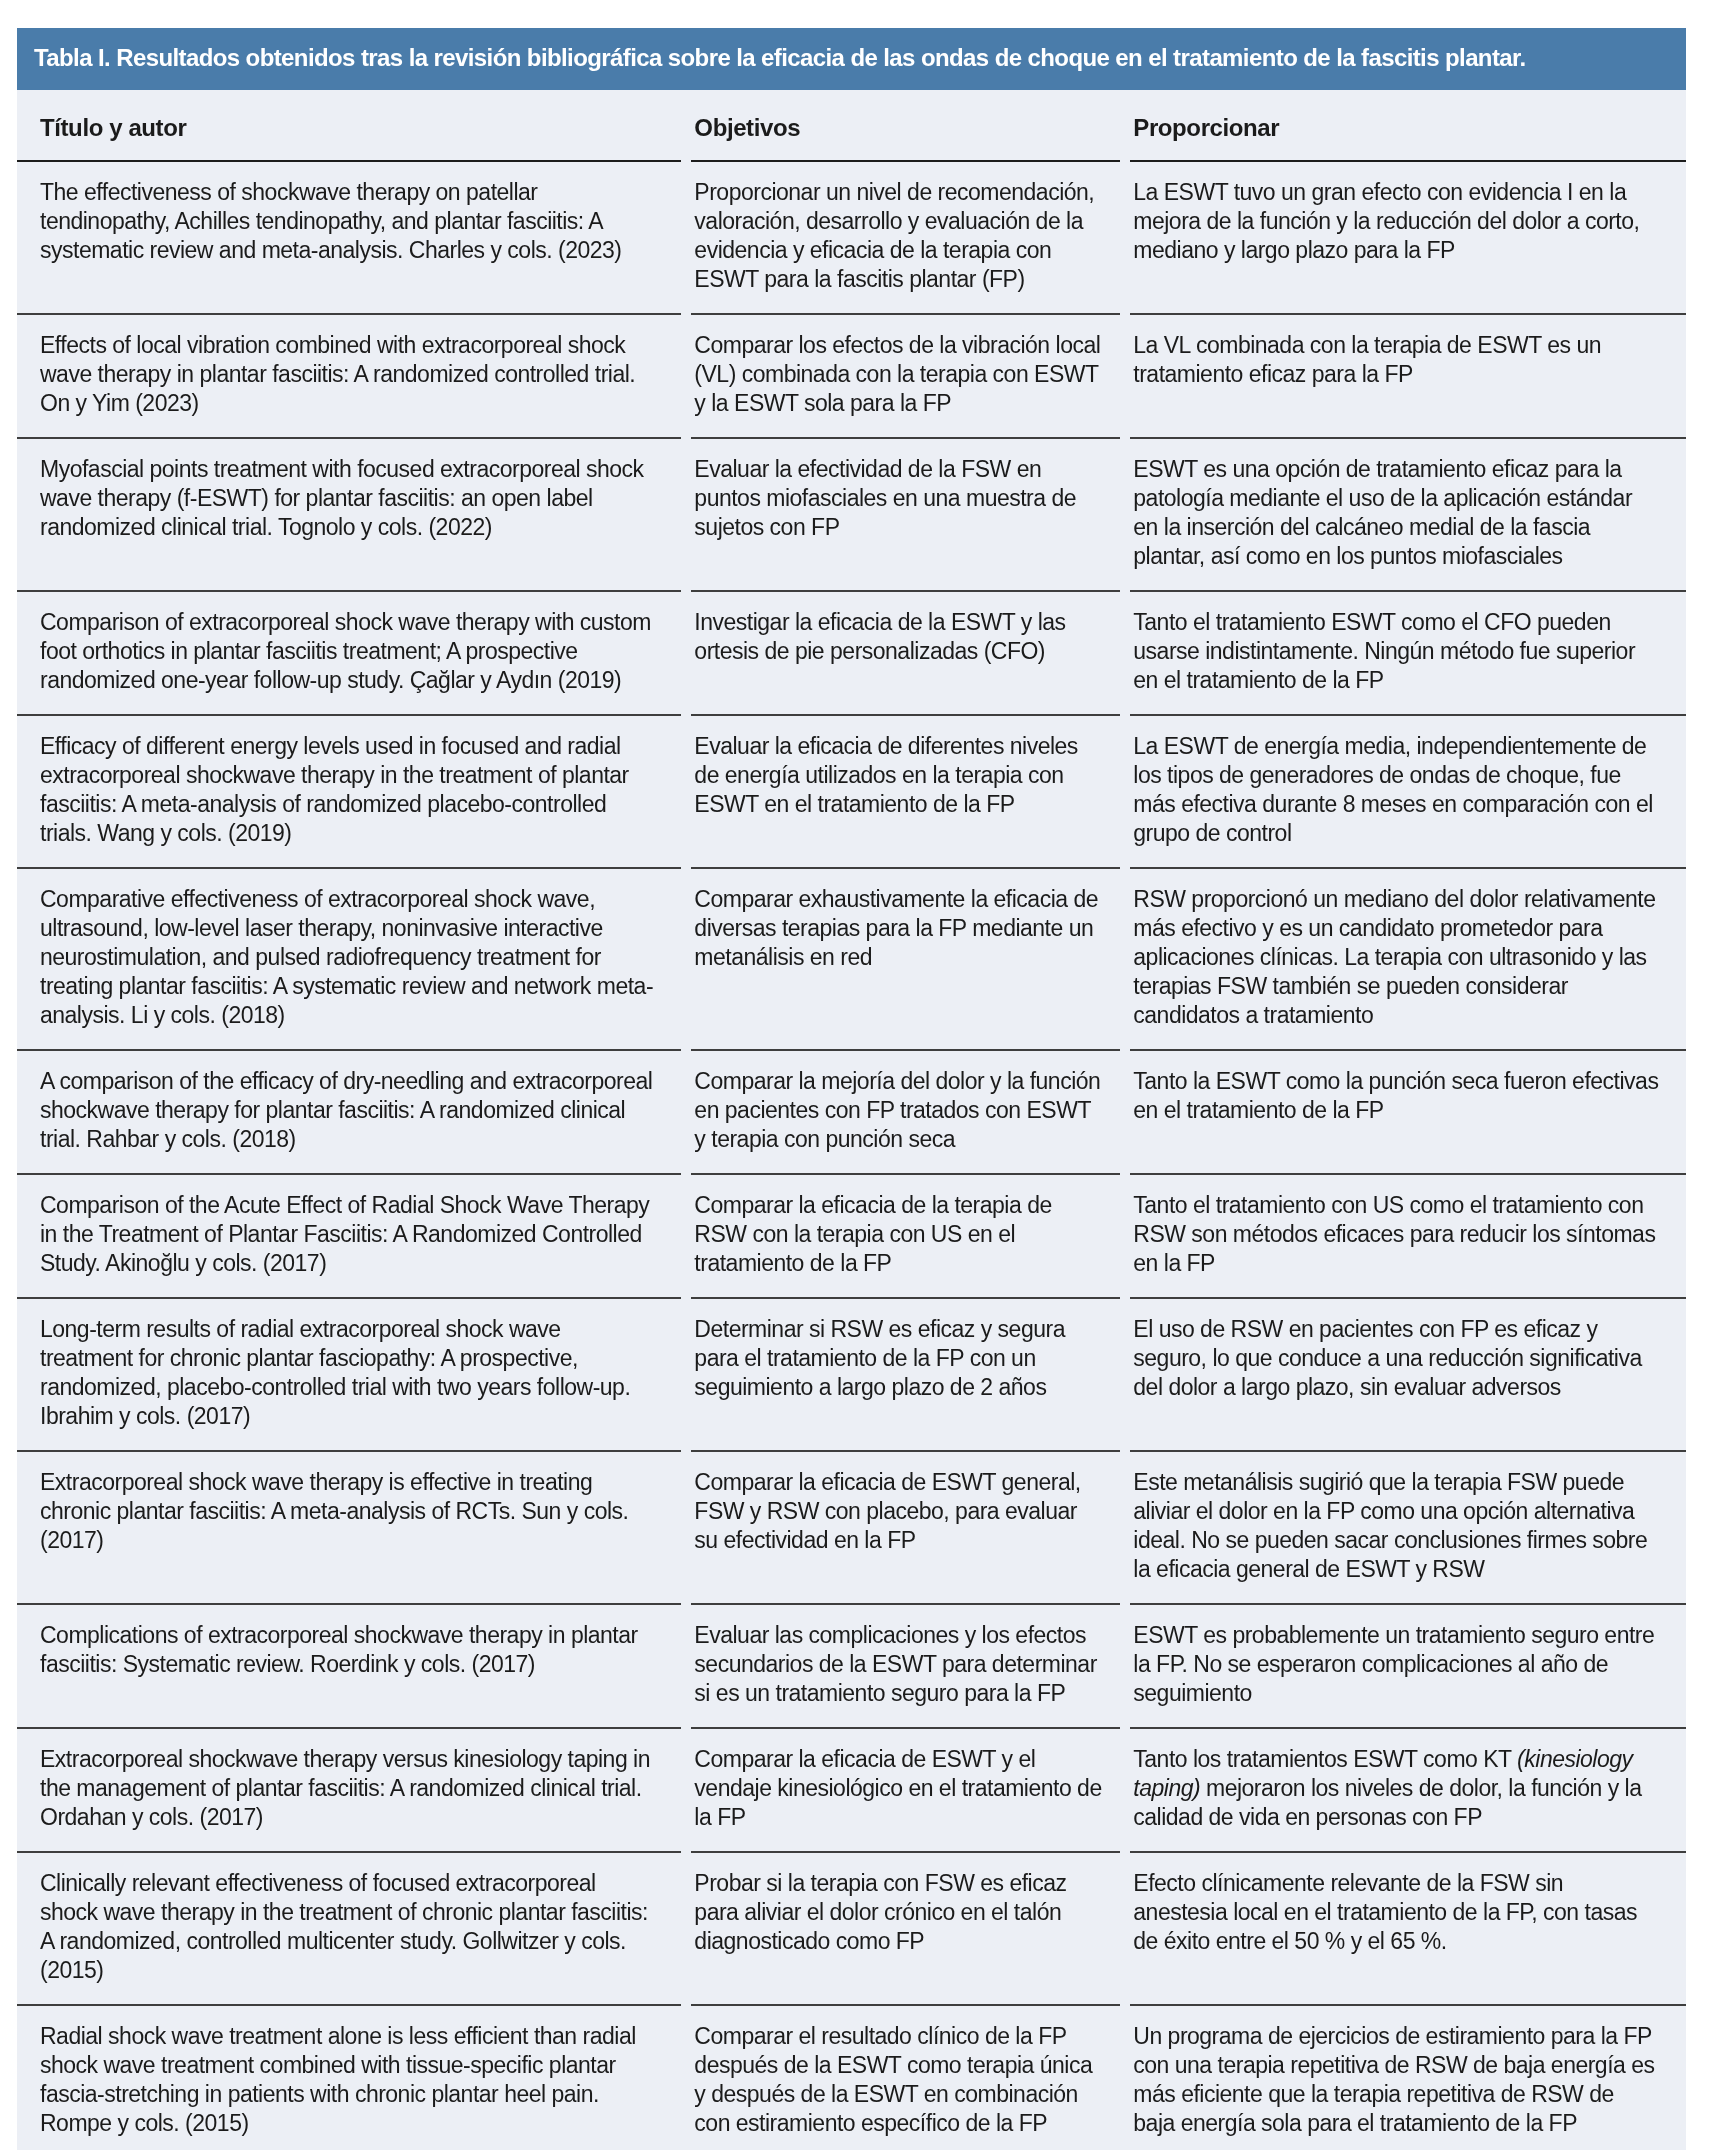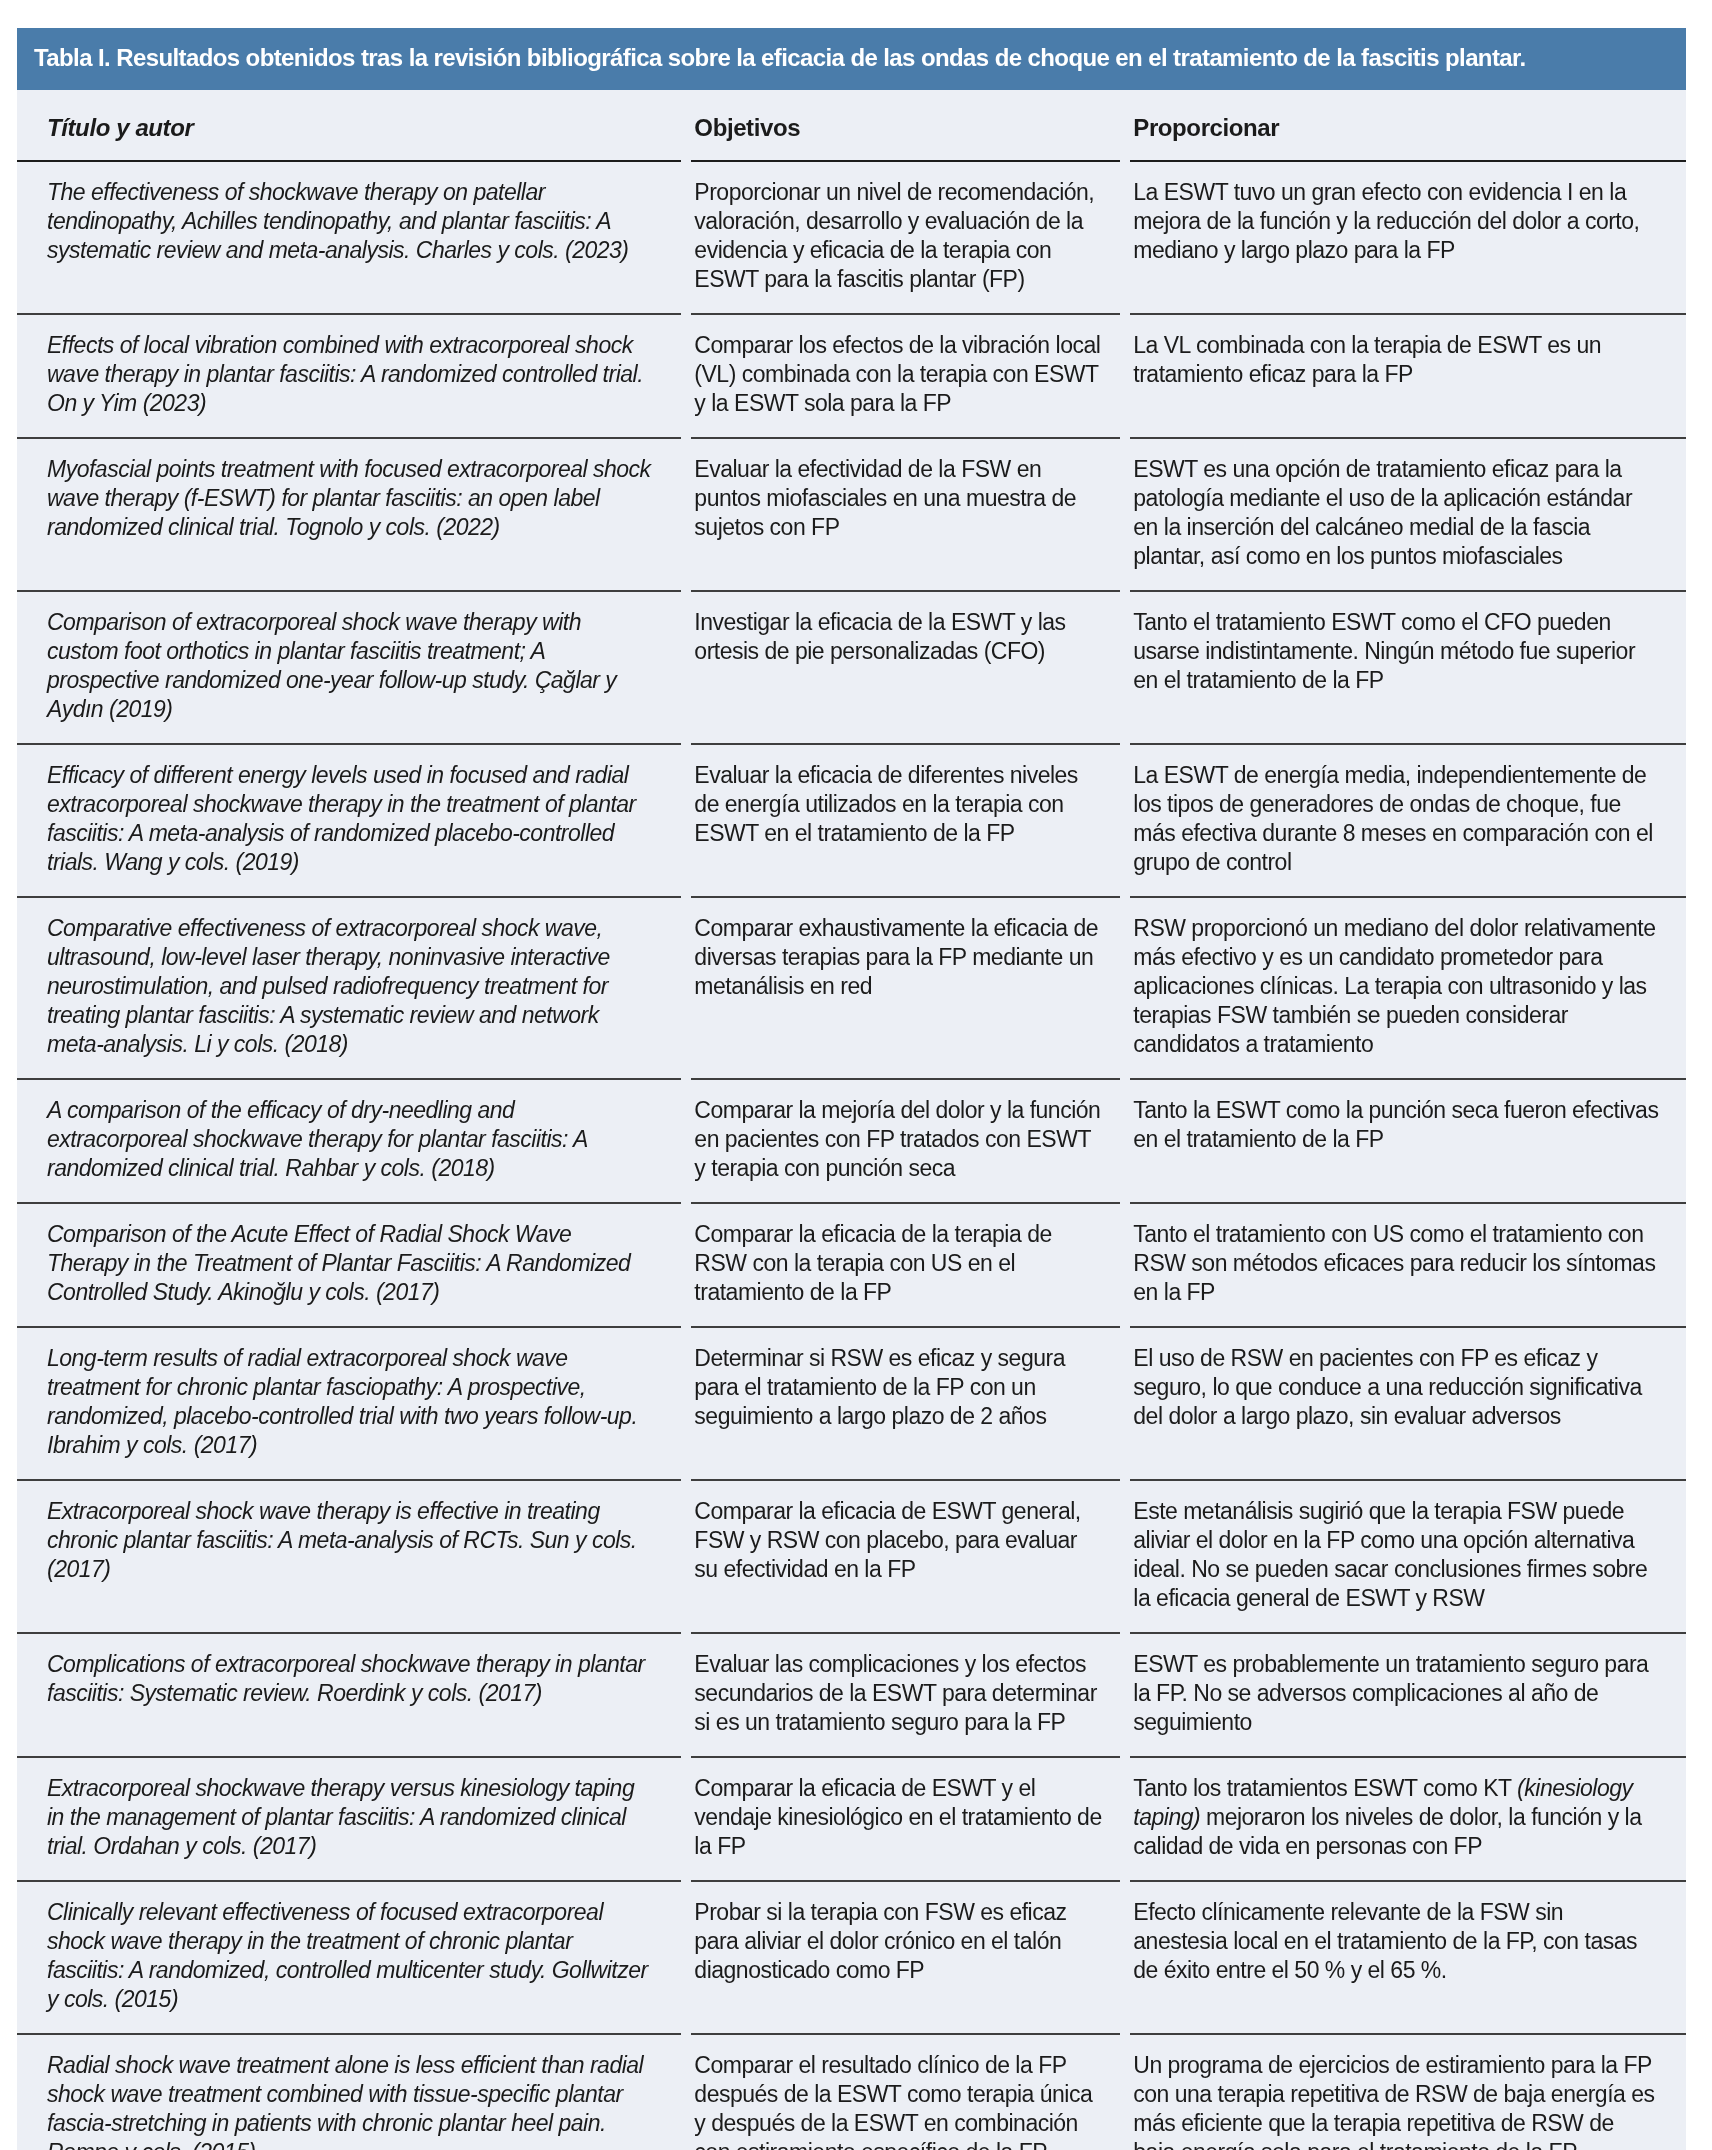--- a/index.html
+++ b/index.html
@@ -50,21 +50,21 @@
     letter-spacing: -0.4px;
     padding: 24.6px 7.7px 20px 0;
   }
   td {
     font-size: 23px;
     font-weight: normal;
     letter-spacing: -0.5px;
     line-height: 29px;
     padding: 16px 26px 21px 0;
   }
-  th:first-child, td:first-child { padding-left: 30px; font-style: italic; }
+  th:first-child, td:first-child { padding-left: 23px; }
   th:nth-child(2), td:nth-child(2),
   th:nth-child(3), td:nth-child(3) { padding-left: 3.1px; }
   td:first-child { padding-right: 37px; margin-left: 24px; }
 
   
   th::after, td::after {
     content: "";
     position: absolute;
     left: 0; right: 0; bottom: 0;
     height: 2.3px;
@@ -144,21 +144,21 @@
           <td>El uso de RSW en pacientes con FP es eficaz y seguro, lo que conduce a una reducción significativa del dolor a largo plazo, sin evaluar adversos</td>
         </tr>
         <tr>
           <td>Extracorporeal shock wave therapy is effective in treating chronic plantar fasciitis: A meta-analysis of RCTs. Sun y cols. (2017)</td>
           <td>Comparar la eficacia de ESWT general, FSW y RSW con placebo, para evaluar su efectividad en la FP</td>
           <td>Este metanálisis sugirió que la terapia FSW puede aliviar el dolor en la FP como una opción alternativa ideal. No se pueden sacar conclusiones firmes sobre la eficacia general de ESWT y RSW</td>
         </tr>
         <tr>
           <td>Complications of extracorporeal shockwave therapy in plantar fasciitis: Systematic review. Roerdink y cols. (2017)</td>
           <td>Evaluar las complicaciones y los efectos secundarios de la ESWT para determinar si es un tratamiento seguro para la FP</td>
-          <td>ESWT es probablemente un tratamiento seguro para la FP. No se adversos complicaciones al año de seguimiento</td>
+          <td>ESWT es probablemente un tratamiento seguro entre la FP. No se esperaron complicaciones al año de seguimiento</td>
         </tr>
         <tr>
           <td>Extracorporeal shockwave therapy versus kinesiology taping in the management of plantar fasciitis: A randomized clinical trial. Ordahan y cols. (2017)</td>
           <td>Comparar la eficacia de ESWT y el vendaje kinesiológico en el tratamiento de la FP</td>
           <td><span>Tanto los tratamientos ESWT como KT </span><i>(kinesiology taping)</i><span> mejoraron los niveles de dolor, la función y la calidad de vida en personas con FP</span></td>
         </tr>
         <tr>
           <td>Clinically relevant effectiveness of focused extracorporeal shock wave therapy in the treatment of chronic plantar fasciitis: A randomized, controlled multicenter study. Gollwitzer y cols. (2015)</td>
           <td>Probar si la terapia con FSW es eficaz para aliviar el dolor crónico en el talón diagnosticado como FP</td>
           <td>Efecto clínicamente relevante de la FSW sin anestesia local en el tratamiento de la FP, con tasas de éxito entre el 50 % y el 65 %.</td>

